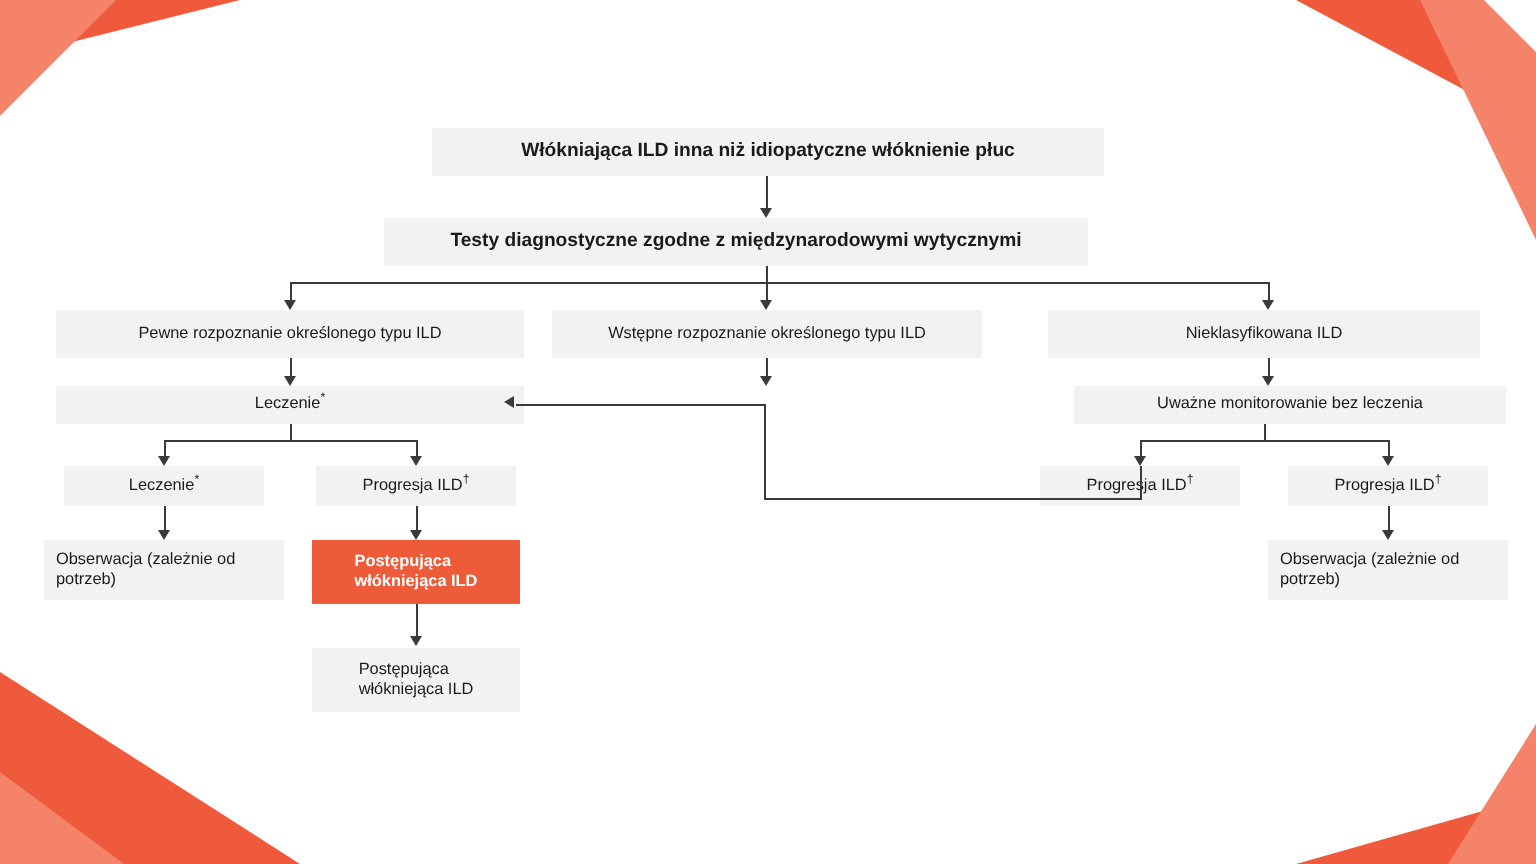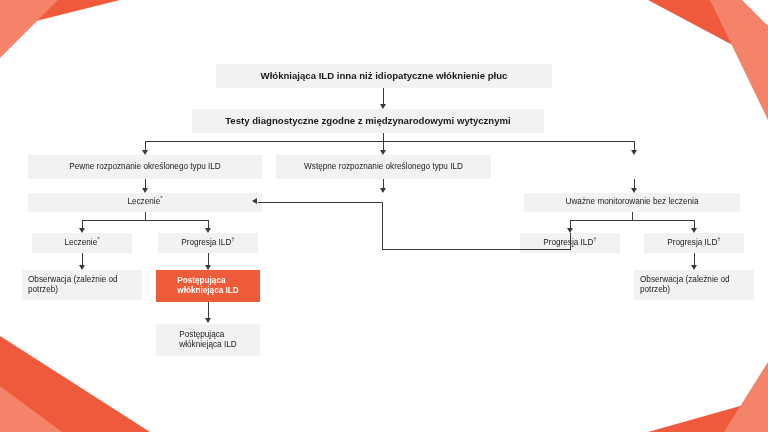--- a/index.html
+++ b/index.html
@@ -104,20 +104,23 @@
   <div class="arrow" style="left:380px; top:150px;"></div>
   <div class="ln vl" style="left:634px; top:141px; height:11px;"></div>
   <div class="arrow" style="left:631px; top:150px;"></div>
 
   <div class="box" style="left:28px; top:155px; width:234px; height:24px;">
     <span class="txt">Pewne rozpoznanie określonego typu ILD</span>
   </div>
   <div class="box" style="left:276px; top:155px; width:215px; height:24px;">
     <span class="txt">Wstępne rozpoznanie określonego typu ILD</span>
   </div>
+  <div class="box" style="left:524px; top:155px; width:216px; height:24px;">
+    <span class="txt">Nieklasyfikowana ILD</span>
+  </div>
 
   <div class="ln vl" style="left:145px; top:179px; height:11px;"></div>
   <div class="arrow" style="left:142px; top:188px;"></div>
   <div class="ln vl" style="left:383px; top:179px; height:11px;"></div>
   <div class="arrow" style="left:380px; top:188px;"></div>
 
   <div class="ln vl" style="left:634px; top:179px; height:11px;"></div>
   <div class="arrow" style="left:631px; top:188px;"></div>
 
   <div class="box" style="left:28px; top:193px; width:234px; height:19px;">
@@ -155,21 +158,21 @@
 
   <div class="ln vl" style="left:208px; top:302px; height:18px;"></div>
   <div class="arrow" style="left:205px; top:318px;"></div>
   <div class="box" style="left:156px; top:324px; width:104px; height:32px;">
     <span>
       <span class="txt">Postępująca</span>
       <span class="txt">włókniejąca ILD</span>
     </span>
   </div>
 
-  <div class="box" style="left:524px; top:193px; width:216px; height:19px;">
+  <div class="box" style="left:537px; top:193px; width:216px; height:19px;">
     <span class="txt">Uważne monitorowanie bez leczenia</span>
   </div>
 
   <div class="ln vl" style="left:632px; top:212px; height:8px;"></div>
   <div class="ln hl" style="left:570px; top:220px; width:124px;"></div>
   <div class="ln vl" style="left:570px; top:220px; height:10px;"></div>
   <div class="arrow" style="left:567px; top:228px;"></div>
   <div class="ln vl" style="left:694px; top:220px; height:10px;"></div>
   <div class="arrow" style="left:691px; top:228px;"></div>
 

